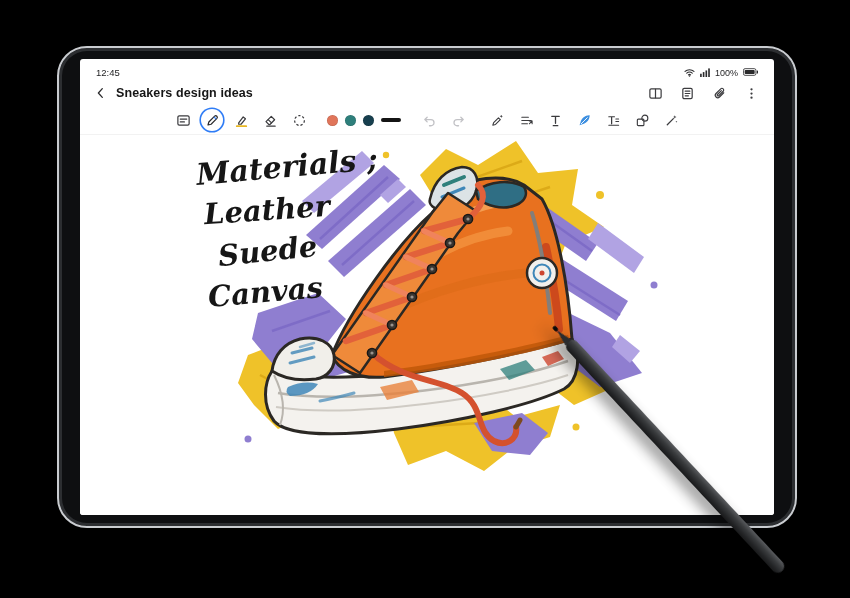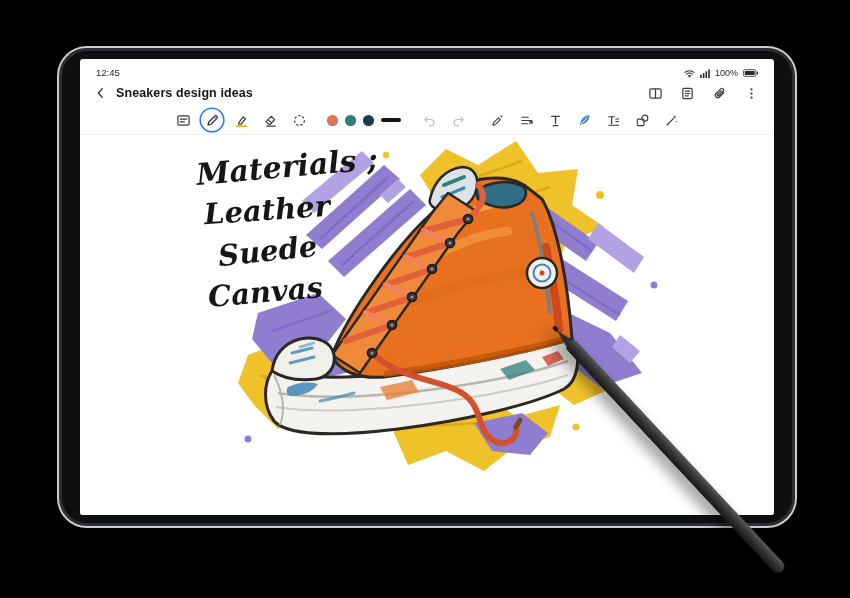--- a/index.html
+++ b/index.html
@@ -9,21 +9,21 @@
   
   .tablet{position:absolute;left:57px;top:46px;width:736px;height:478px;
     background:#0e0f11;border:2px solid #c9ccd0;border-radius:30px;
     box-shadow:inset 0 0 0 3px #2c2e31, 0 18px 50px rgba(0,0,0,.65);z-index:10;}
   .screen{position:absolute;left:21px;top:11px;right:21px;bottom:11px;background:#ffffff;
     border-radius:3px;overflow:hidden;display:flex;flex-direction:column;}
 
   
   .statusbar{height:16px;flex:0 0 16px;display:flex;justify-content:space-between;align-items:flex-end;
     padding:3px 16px 0 16px;font-size:9.5px;color:#1d1d1f;}
-  .status-right{display:flex;align-items:center;gap:5px;}
+  .status-right{display:flex;gap:5px;}
   .status-right svg{display:block;}
   .battery-text{font-size:9px;color:#1d1d1f;}
 
   
   .appbar{height:26px;flex:0 0 26px;display:flex;align-items:center;padding:2px 12px 0 10px;}
   .iconbtn{display:grid;place-items:center;width:22px;height:22px;border-radius:50%;cursor:pointer;background:transparent;border:none;padding:0;}
   .app-title{font-size:12.5px;font-weight:700;color:#161616;margin-left:4px;letter-spacing:.1px;text-align:center;}
   .appbar-right{margin-left:auto;display:flex;align-items:center;gap:10px;}
 
   

